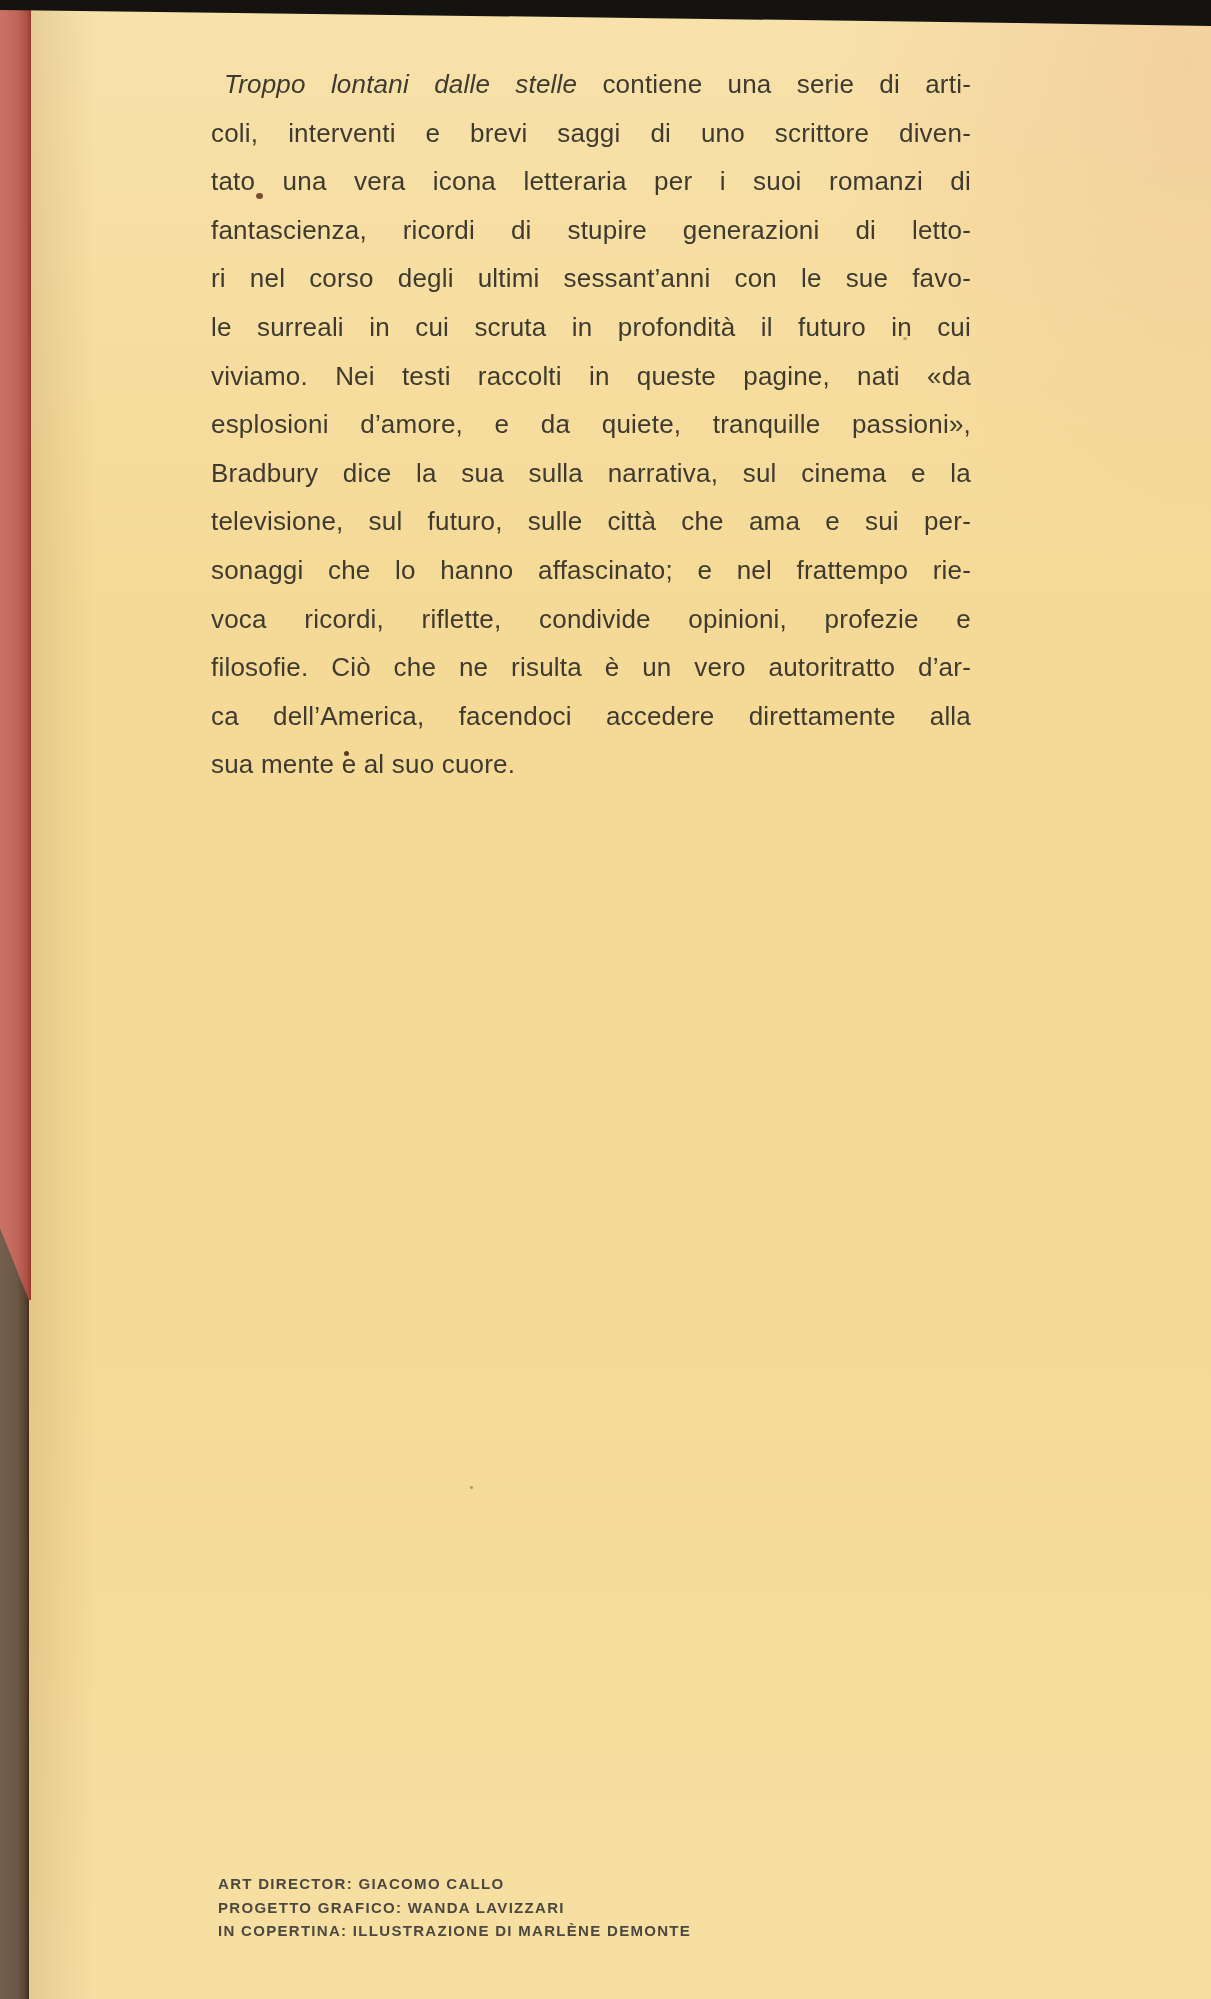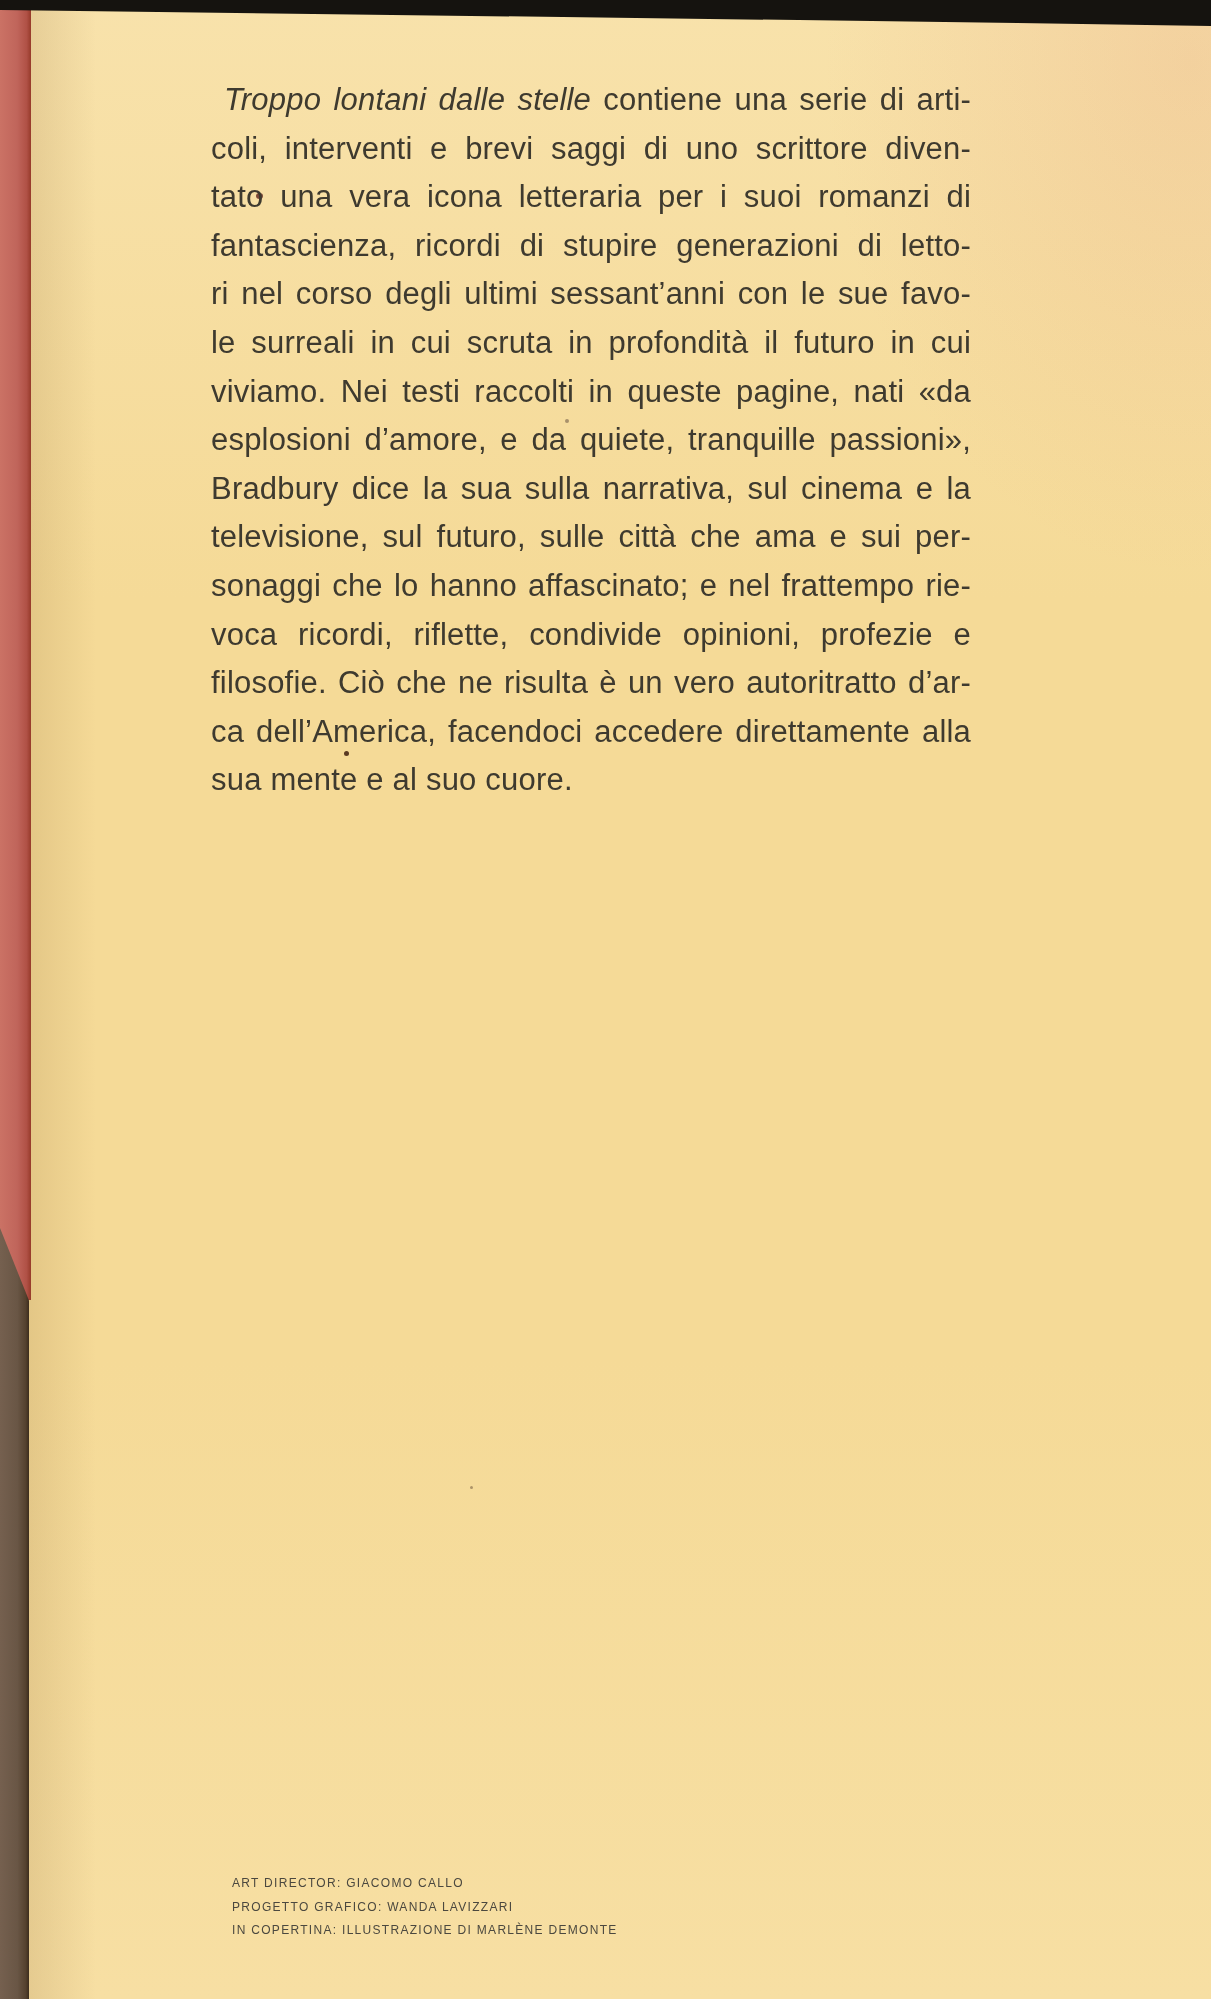--- a/index.html
+++ b/index.html
@@ -82,23 +82,23 @@
     height: 620px;
     background: radial-gradient(ellipse at 95% 10%, rgba(226,152,120,0.22), rgba(226,152,120,0) 65%);
     z-index: 1;
     pointer-events: none;
   }
 
   
   .flap-text {
     position: absolute;
     left: 211px;
-    top: 76px;
+    top: 60px;
     width: 760px;
-    font-size: 31px;
+    font-size: 26px;
     line-height: 48.6px;
     letter-spacing: 0.2px;
     color: var(--ink, #3e3a2f);
     z-index: 6;
   }
   .flap-text .line {
     text-align: justify;
     text-align-last: justify;
     white-space: normal;
   }
@@ -108,25 +108,25 @@
   .flap-text .line:last-child {
     text-align-last: left;
   }
   .flap-text .it {
     font-style: italic;
   }
 
   
   .credits {
     position: absolute;
-    left: 232px;
+    left: 218px;
     top: 1872px;
-    font-size: 12px;
+    font-size: 15px;
     line-height: 23.6px;
-    font-weight: normal;
+    font-weight: bold;
     letter-spacing: 1.3px;
     color: var(--credits-ink, #4b483f);
     z-index: 6;
   }
 
   
   .speck {
     position: absolute;
     border-radius: 50%;
     z-index: 2;

